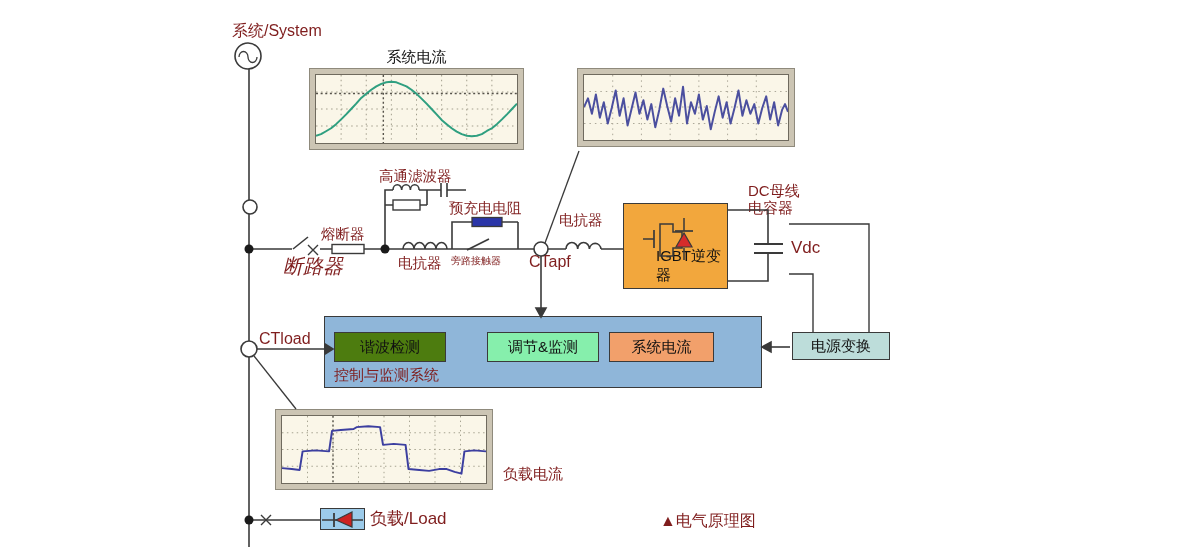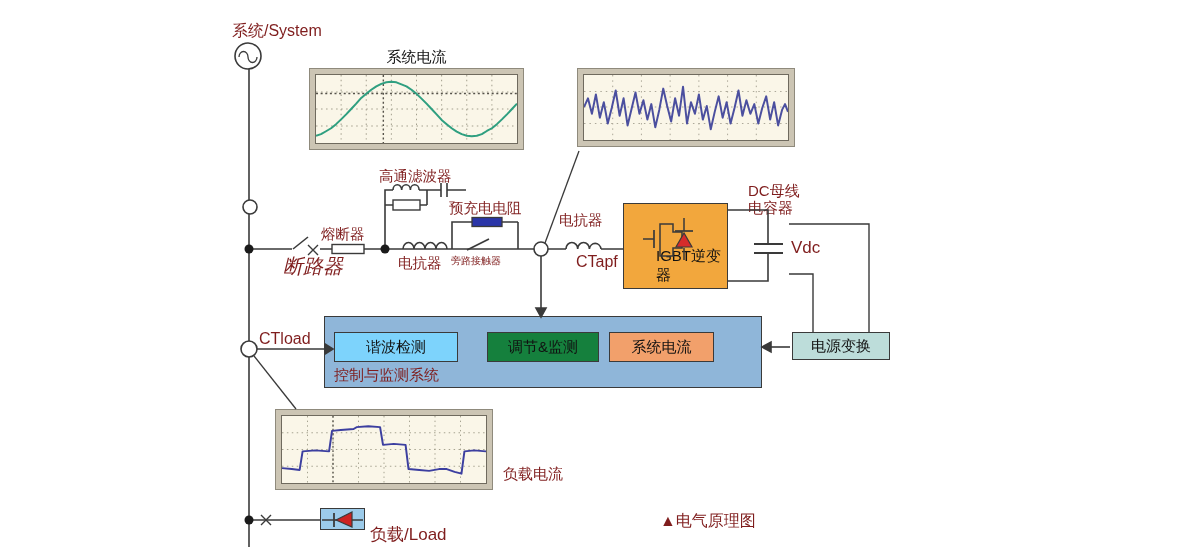--- a/index.html
+++ b/index.html
@@ -26,30 +26,30 @@
 
   <div class="scopetitle" style="left:309px;top:48px;width:215px;">系统电流</div>
   <div class="lbl" style="left:503px;top:465px;">负载电流</div>
 
   <div class="lbl" style="left:379px;top:168px;font-size:14.5px;">高通滤波器</div>
   <div class="lbl" style="left:449px;top:200px;font-size:14.5px;">预充电电阻</div>
   <div class="lbl" style="left:321px;top:226px;font-size:14.5px;">熔断器</div>
   <div class="lbl" style="left:283px;top:255px;font-size:20px;font-style:italic;">断路器</div>
   <div class="lbl" style="left:398px;top:255px;font-size:14.5px;">电抗器</div>
   <div class="lbl" style="left:451px;top:255px;font-size:10px;">旁路接触器</div>
-  <div class="lbl en" style="left:576px;top:253px;">CTapf</div>
+  <div class="lbl en" style="left:529px;top:253px;">CTapf</div>
   <div class="lbl" style="left:559px;top:212px;font-size:14.5px;">电抗器</div>
   <div class="lbl en" style="left:259px;top:330px;">CTload</div>
 
   <div class="lbl" style="left:748px;top:182px;">
     <div>DC母线</div>
     <div>电容器</div>
   </div>
   <div class="lbl en" style="left:791px;top:238px;font-size:17px;">Vdc</div>
-  <div class="lbl en" style="left:370px;top:509px;font-size:17px;margin-top:16px;">负载/Load</div>
+  <div class="lbl en" style="left:370px;top:509px;font-size:17px;">负载/Load</div>
   <div class="lbl en" style="left:660px;top:512px;">▲电气原理图</div>
 
   <div class="scope" style="left:309px;top:68px;width:215px;height:82px;">
     <div class="plot">
       <svg viewBox="0 0 200 70" preserveAspectRatio="none">
         <g stroke="#a39f8d" stroke-width="1" stroke-dasharray="1.5,3.5">
           <path d="M25,0V70M50,0V70M75,0V70M100,0V70M125,0V70M150,0V70M175,0V70"></path>
           <path d="M0,17.5H200M0,35H200M0,52.5H200"></path>
         </g>
         <g stroke="#55524a" stroke-width="1.4" stroke-dasharray="2,2.6">
@@ -86,24 +86,24 @@
         <polyline fill="none" stroke="#3C3FA0" stroke-width="2" stroke-linejoin="round" points="0,56 10,57 18,58 21,38 34,37 48,38 51,16 60,15 73,14 76,12 88,11 100,12 103,31 114,30 126,31 129,57 140,58 150,59 160,57 168,57 176,60 183,62 186,38 196,37 208,38"></polyline>
       </svg>
     </div>
   </div>
 
   <div class="blockbox" style="left:623px;top:203px;width:105px;height:86px;background:#F2A73D;align-items:flex-end;padding-bottom:3px;padding-left:32px;">
     <span>IGBT逆变器</span>
   </div>
 
   <div class="blockbox" style="left:324px;top:316px;width:438px;height:72px;background:#8FB6D9;">
-    <div class="ctrlmod" style="left:9px;top:15px;width:124px;background:#7dd3fc;">
+    <div class="ctrlmod" style="left:9px;top:15px;width:112px;background:#4d7c0f;">
       <span>谐波检测</span>
     </div>
-    <div class="ctrlmod" style="left:162px;top:15px;width:112px;background:#15803d;">
+    <div class="ctrlmod" style="left:162px;top:15px;width:112px;background:#86efac;">
       <span>调节&amp;监测</span>
     </div>
     <div class="ctrlmod" style="left:284px;top:15px;width:105px;background:#F2A06B;">
       <span>系统电流</span>
     </div>
     <div class="lbl" style="left:9px;top:49px;">控制与监测系统</div>
   </div>
 
   <div class="blockbox" style="left:792px;top:332px;width:98px;height:28px;background:#BDDDDA;">
     <span>电源变换</span>

